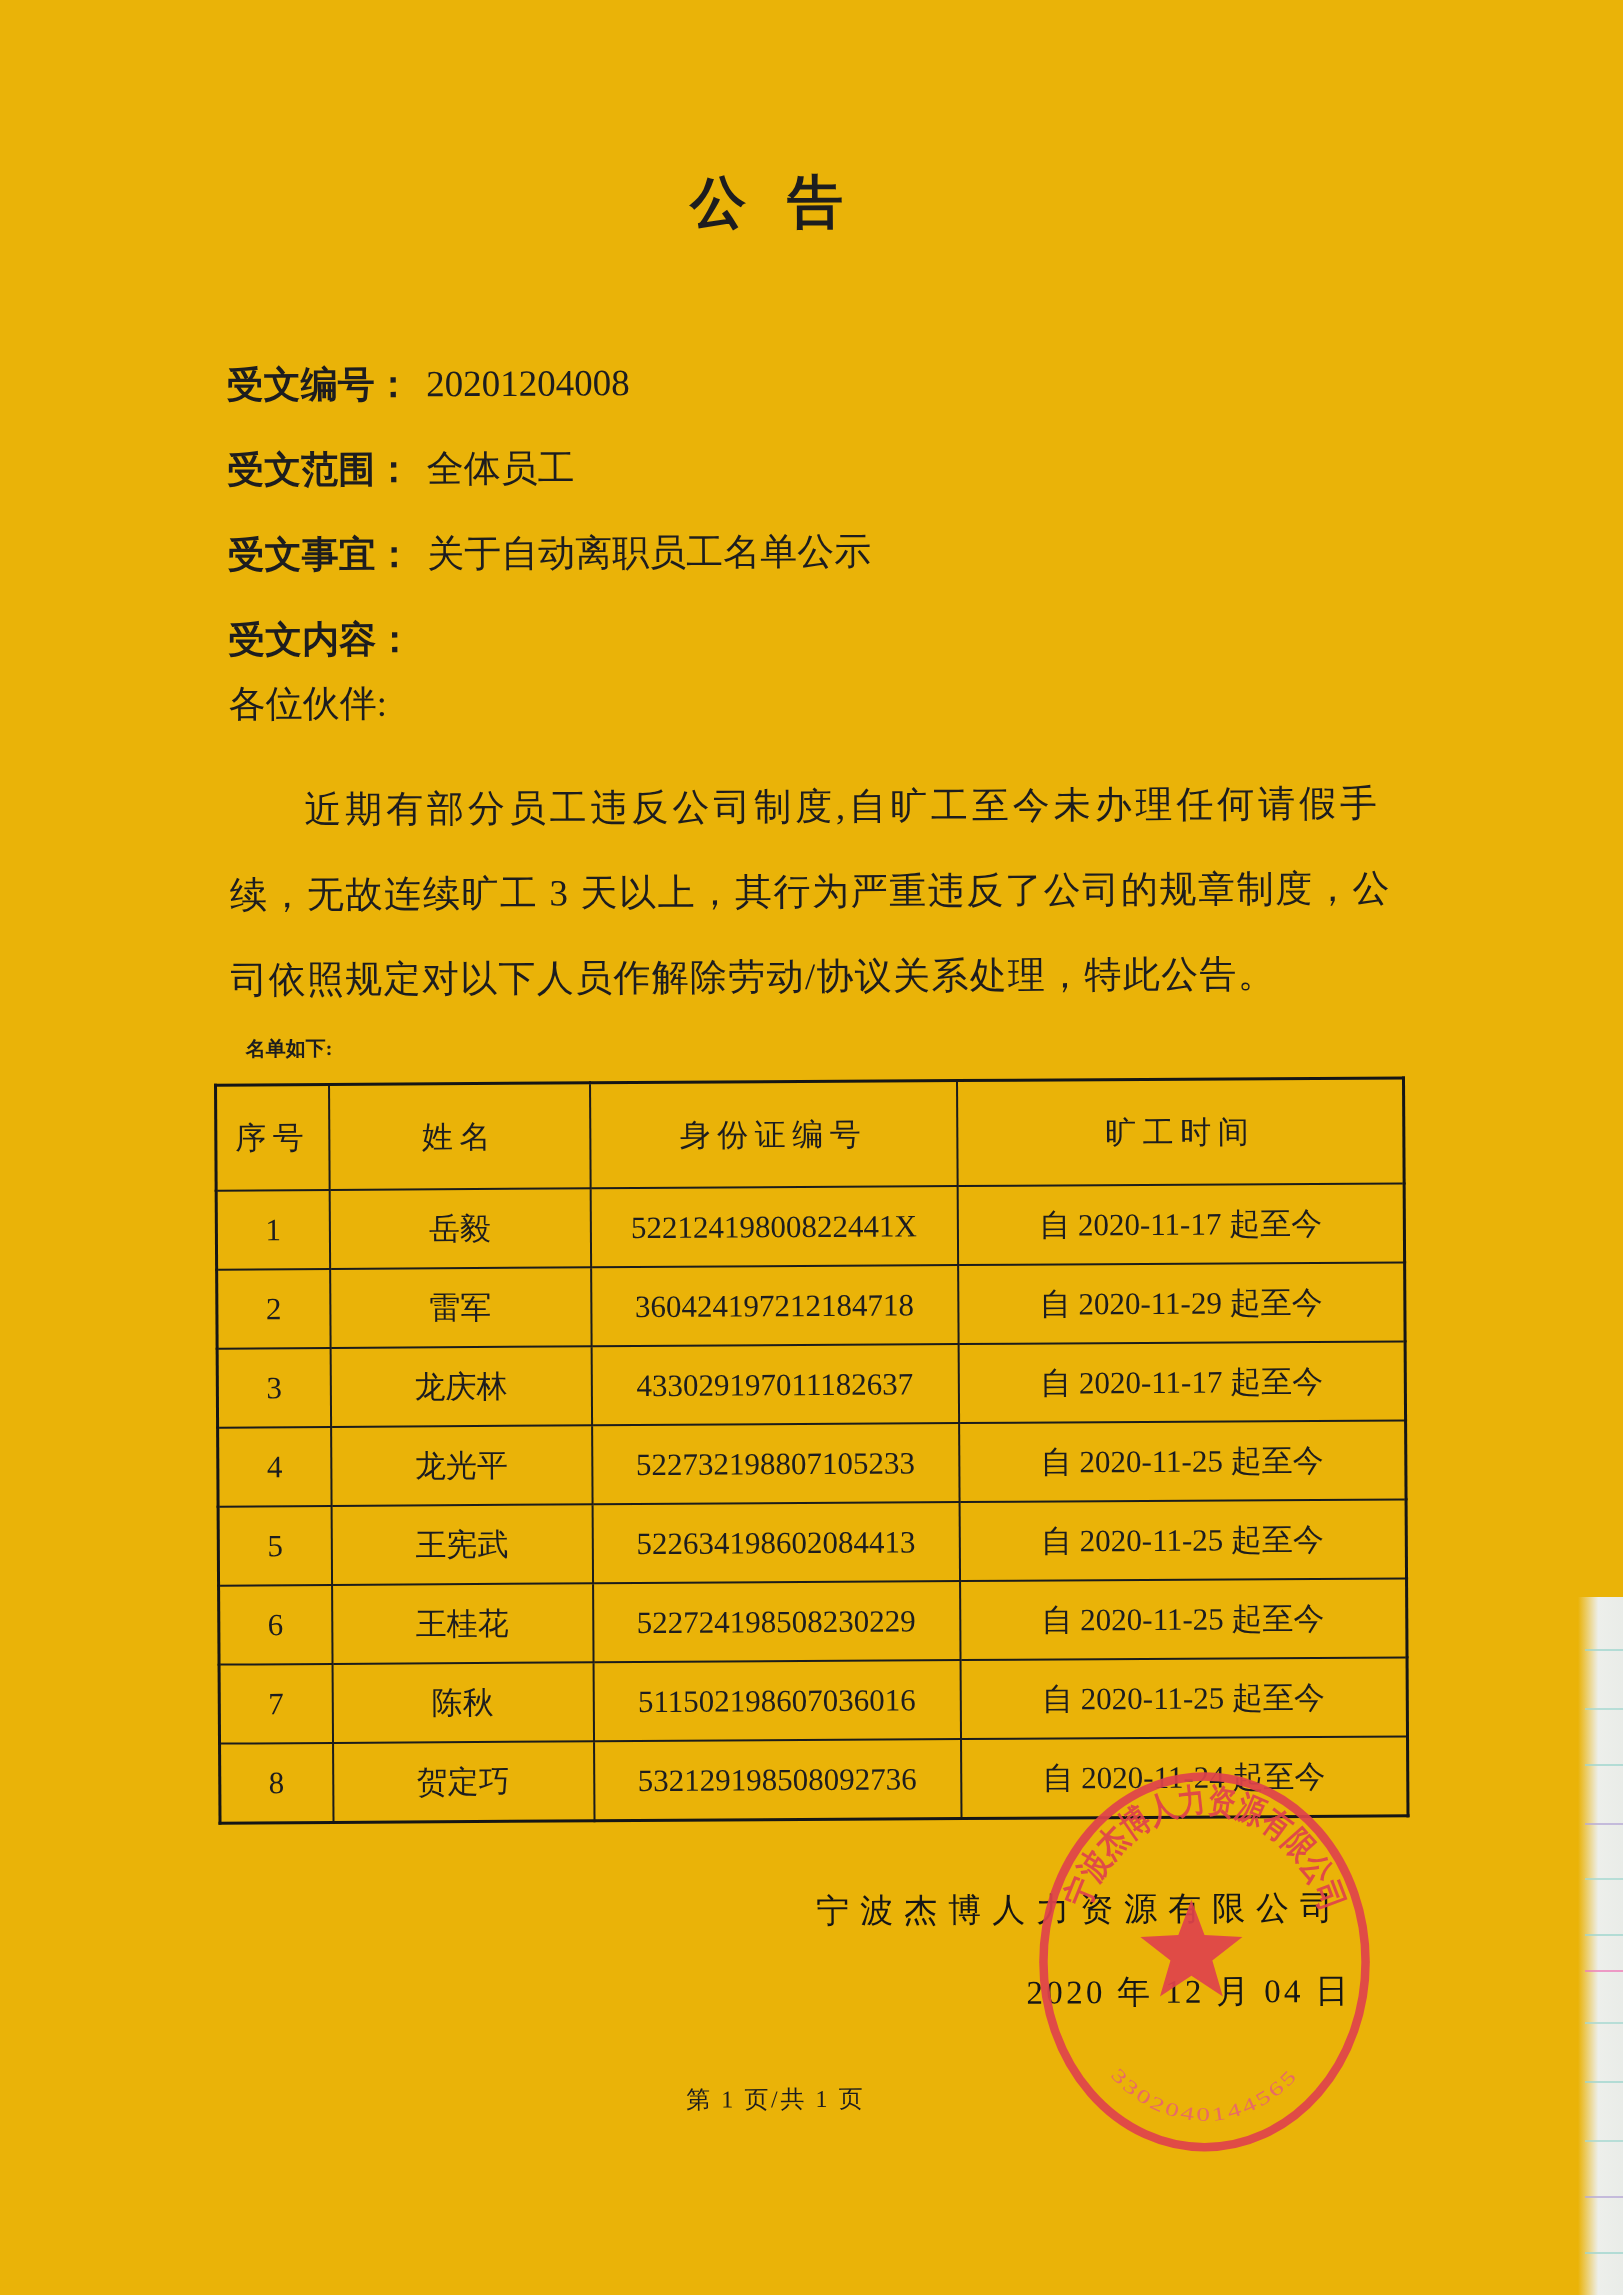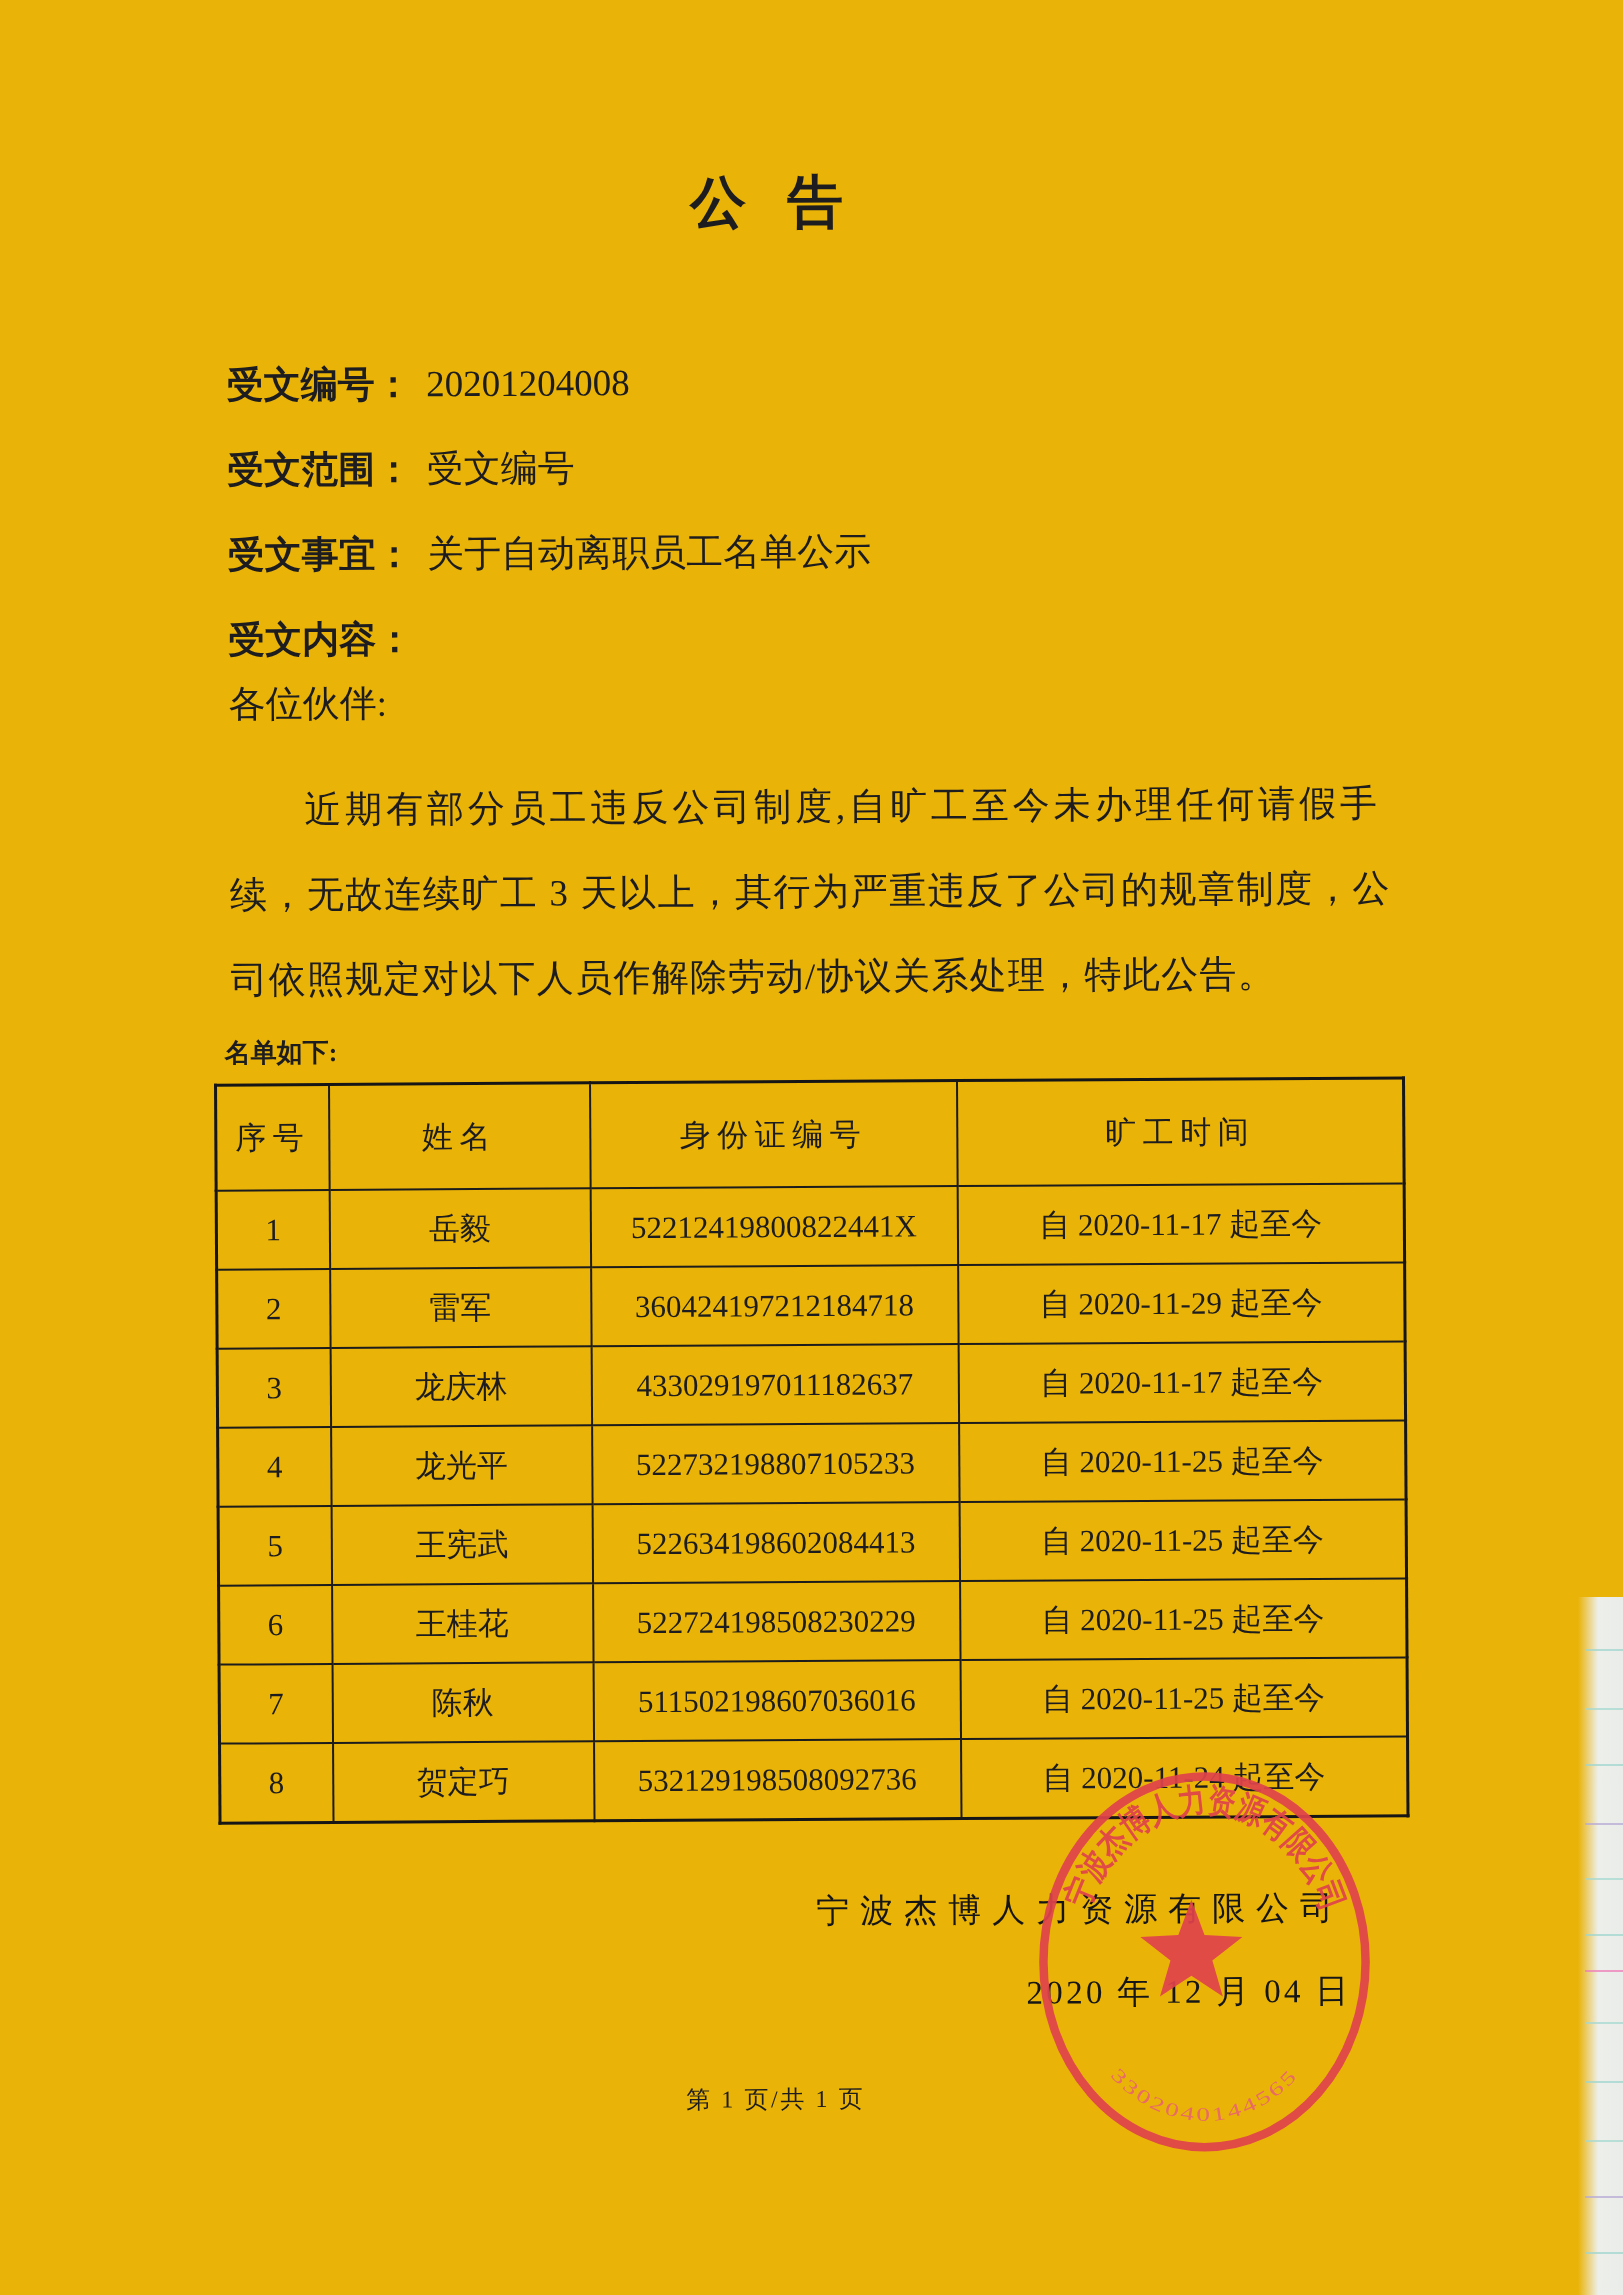--- a/index.html
+++ b/index.html
@@ -12,21 +12,21 @@
     font-size:56px;font-weight:bold;}
   .doc-title span{letter-spacing:41px;display:inline-block;transform:translateX(-20px);}
   .meta-line{position:absolute;left:230px;font-size:37px;white-space:nowrap;}
   .meta-label{font-weight:bold;}
   .meta-value{margin-left:14.4px;}
   .salutation{position:absolute;left:230px;top:676px;font-size:37px;}
   .body-line{position:absolute;left:230px;width:1173px;font-size:37px;white-space:nowrap;}
   .bl1{top:782px;text-indent:75px;letter-spacing:3.9px;}
   .bl2{top:867px;letter-spacing:1.6px;}
   .bl3{top:952px;letter-spacing:1.3px;}
-  .list-intro{position:absolute;left:224px;top:1032px;font-size:26px;font-weight:600;}
+  .list-intro{position:absolute;left:245px;top:1032px;font-size:20px;font-weight:600;}
   table.roster{
     position:absolute;left:213px;top:1080px;width:1187px;
     border-collapse:collapse;table-layout:fixed;
     border:3.3px solid #161616;
   }
   table.roster th,table.roster td{
     border:2px solid #1c1c1c;text-align:center;vertical-align:middle;
     font-weight:normal;font-size:31px;overflow:hidden;
   }
   table.roster th{height:101px;letter-spacing:6.5px;}
@@ -50,21 +50,21 @@
   <div class="content">
 
     <div class="doc-title">
       <span>公告</span>
     </div>
 
     <div class="meta-line" style="top:357px">
       <span class="meta-label">受文编号：</span><span class="meta-value">20201204008</span>
     </div>
     <div class="meta-line" style="top:442px">
-      <span class="meta-label">受文范围：</span><span class="meta-value">受文编号</span>
+      <span class="meta-label">受文范围：</span><span class="meta-value">全体员工</span>
     </div>
     <div class="meta-line" style="top:527px">
       <span class="meta-label">受文事宜：</span><span class="meta-value">关于自动离职员工名单公示</span>
     </div>
     <div class="meta-line" style="top:612px">
       <span class="meta-label">受文内容：</span><span class="meta-value"></span>
     </div>
 
     <div class="salutation">各位伙伴:</div>
 

